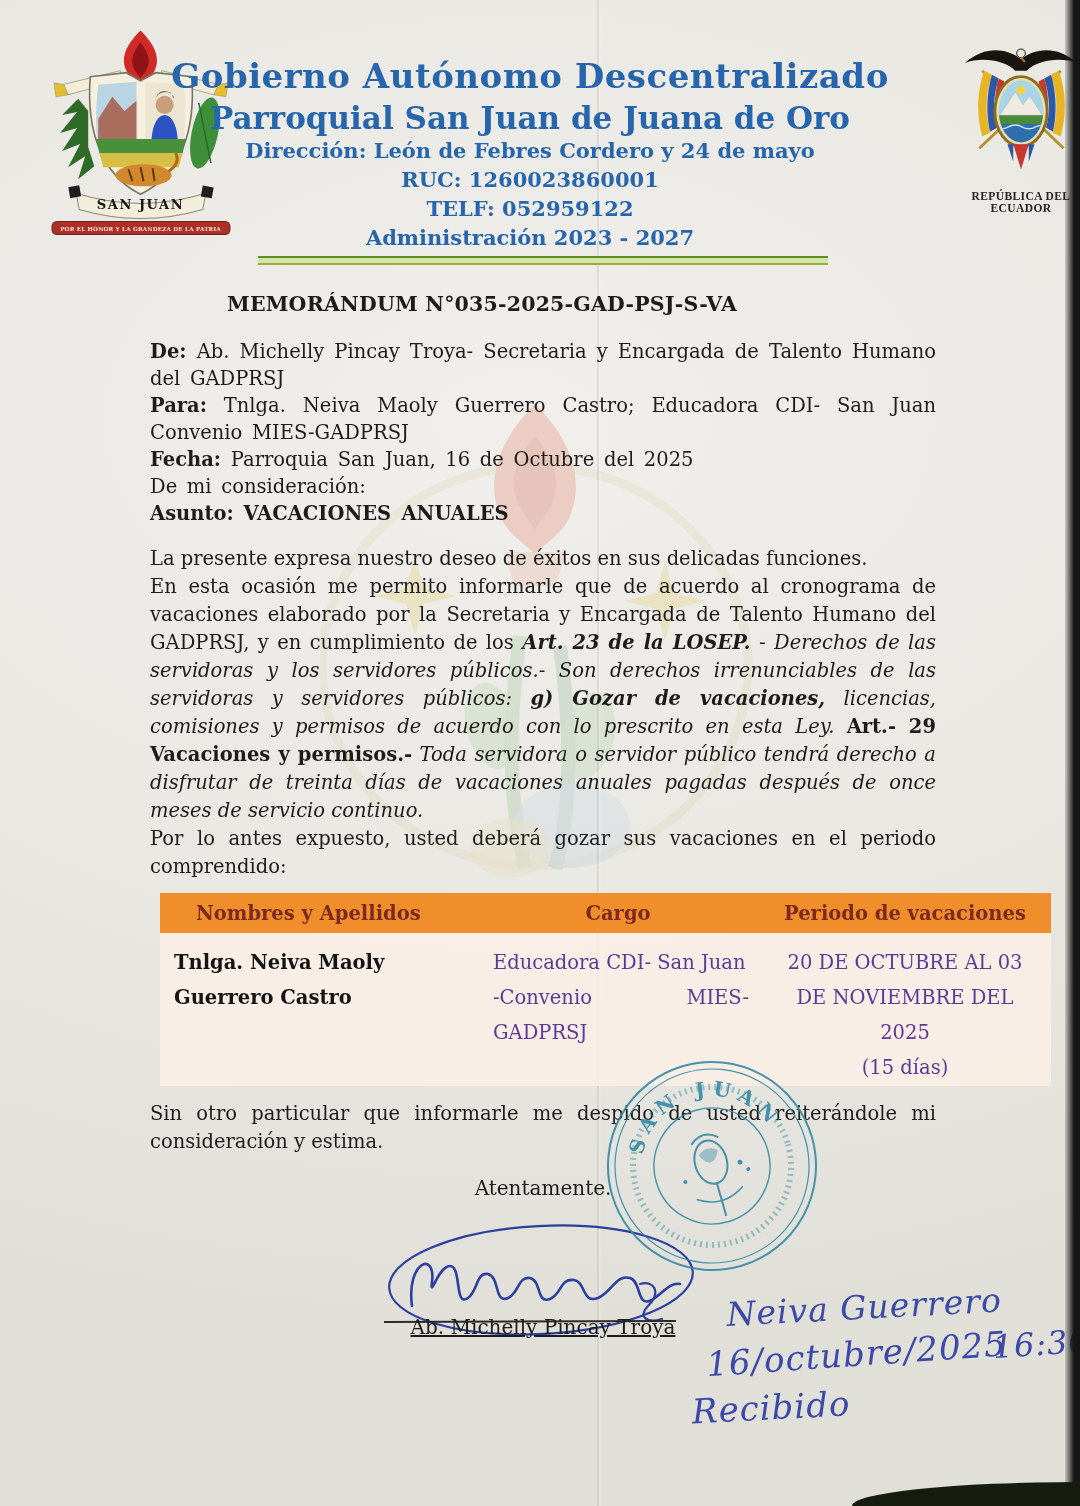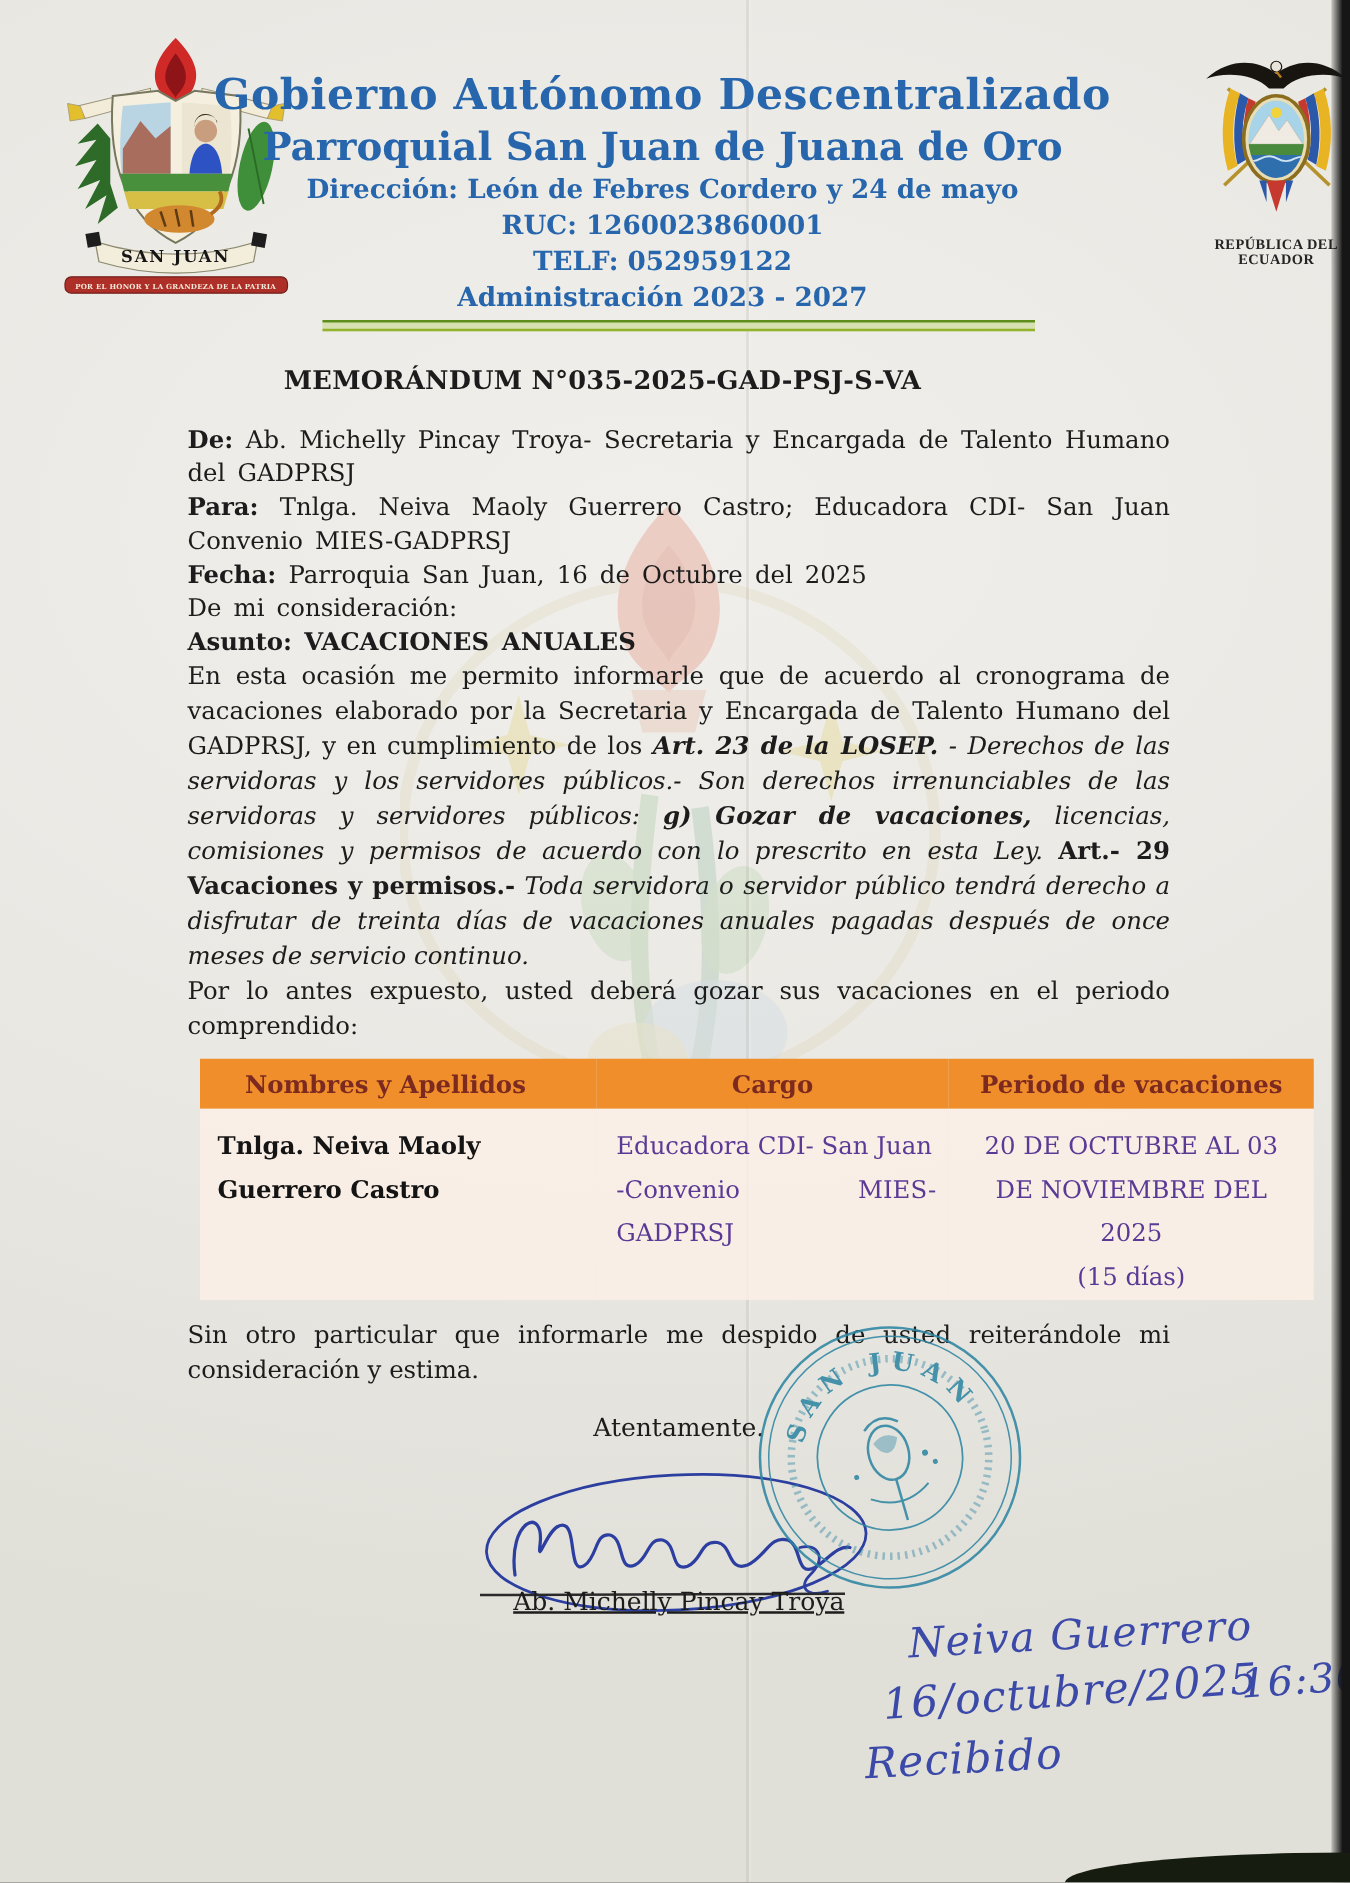--- a/index.html
+++ b/index.html
@@ -162,20 +162,21 @@
 
   <div class="abs title">MEMORÁNDUM N°035-2025-GAD-PSJ-S-VA</div>
 
   <div class="abs col">
     <p class="meta"><b>De:</b> <span>Ab. Michelly Pincay Troya- Secretaria y Encargada de Talento Humano del GADPRSJ</span></p>
     <p class="meta"><b>Para:</b> <span>Tnlga. Neiva Maoly Guerrero Castro; Educadora CDI- San Juan Convenio MIES-GADPRSJ</span></p>
     <p class="meta"><b>Fecha:</b> <span>Parroquia San Juan, 16 de Octubre del 2025</span></p>
     <p class="meta">De mi consideración:</p>
     <p class="meta"><b>Asunto:</b> <b>VACACIONES ANUALES</b></p>
 
+    <p class="para gap">La presente expresa nuestro deseo de éxitos en sus delicadas funciones.</p>
     <p class="para"><span>En esta ocasión me permito informarle que de acuerdo al cronograma de vacaciones elaborado por la Secretaria y Encargada de Talento Humano del GADPRSJ, y  en cumplimiento de los </span><span class="bi">Art. 23 de la LOSEP.</span><span class="it"> - Derechos de las servidoras y los servidores públicos.- Son derechos irrenunciables de las servidoras y servidores públicos: </span><span class="bi">g) Gozar de vacaciones,</span><span class="it"> licencias, comisiones y permisos de acuerdo con lo prescrito en esta Ley. </span><span class="bd">Art.- 29 Vacaciones y permisos.-</span><span class="it"> Toda servidora o servidor público tendrá derecho a disfrutar de treinta días de vacaciones anuales pagadas después de once meses de servicio continuo.</span></p>
     <p class="para">Por lo antes expuesto, usted deberá gozar sus vacaciones en el periodo comprendido:</p>
 
     <table class="vac">
       <thead>
         <tr>
           <th class="c1">Nombres y Apellidos</th>
           <th class="c2">Cargo</th>
           <th class="c3">Periodo de vacaciones</th>
         </tr>

